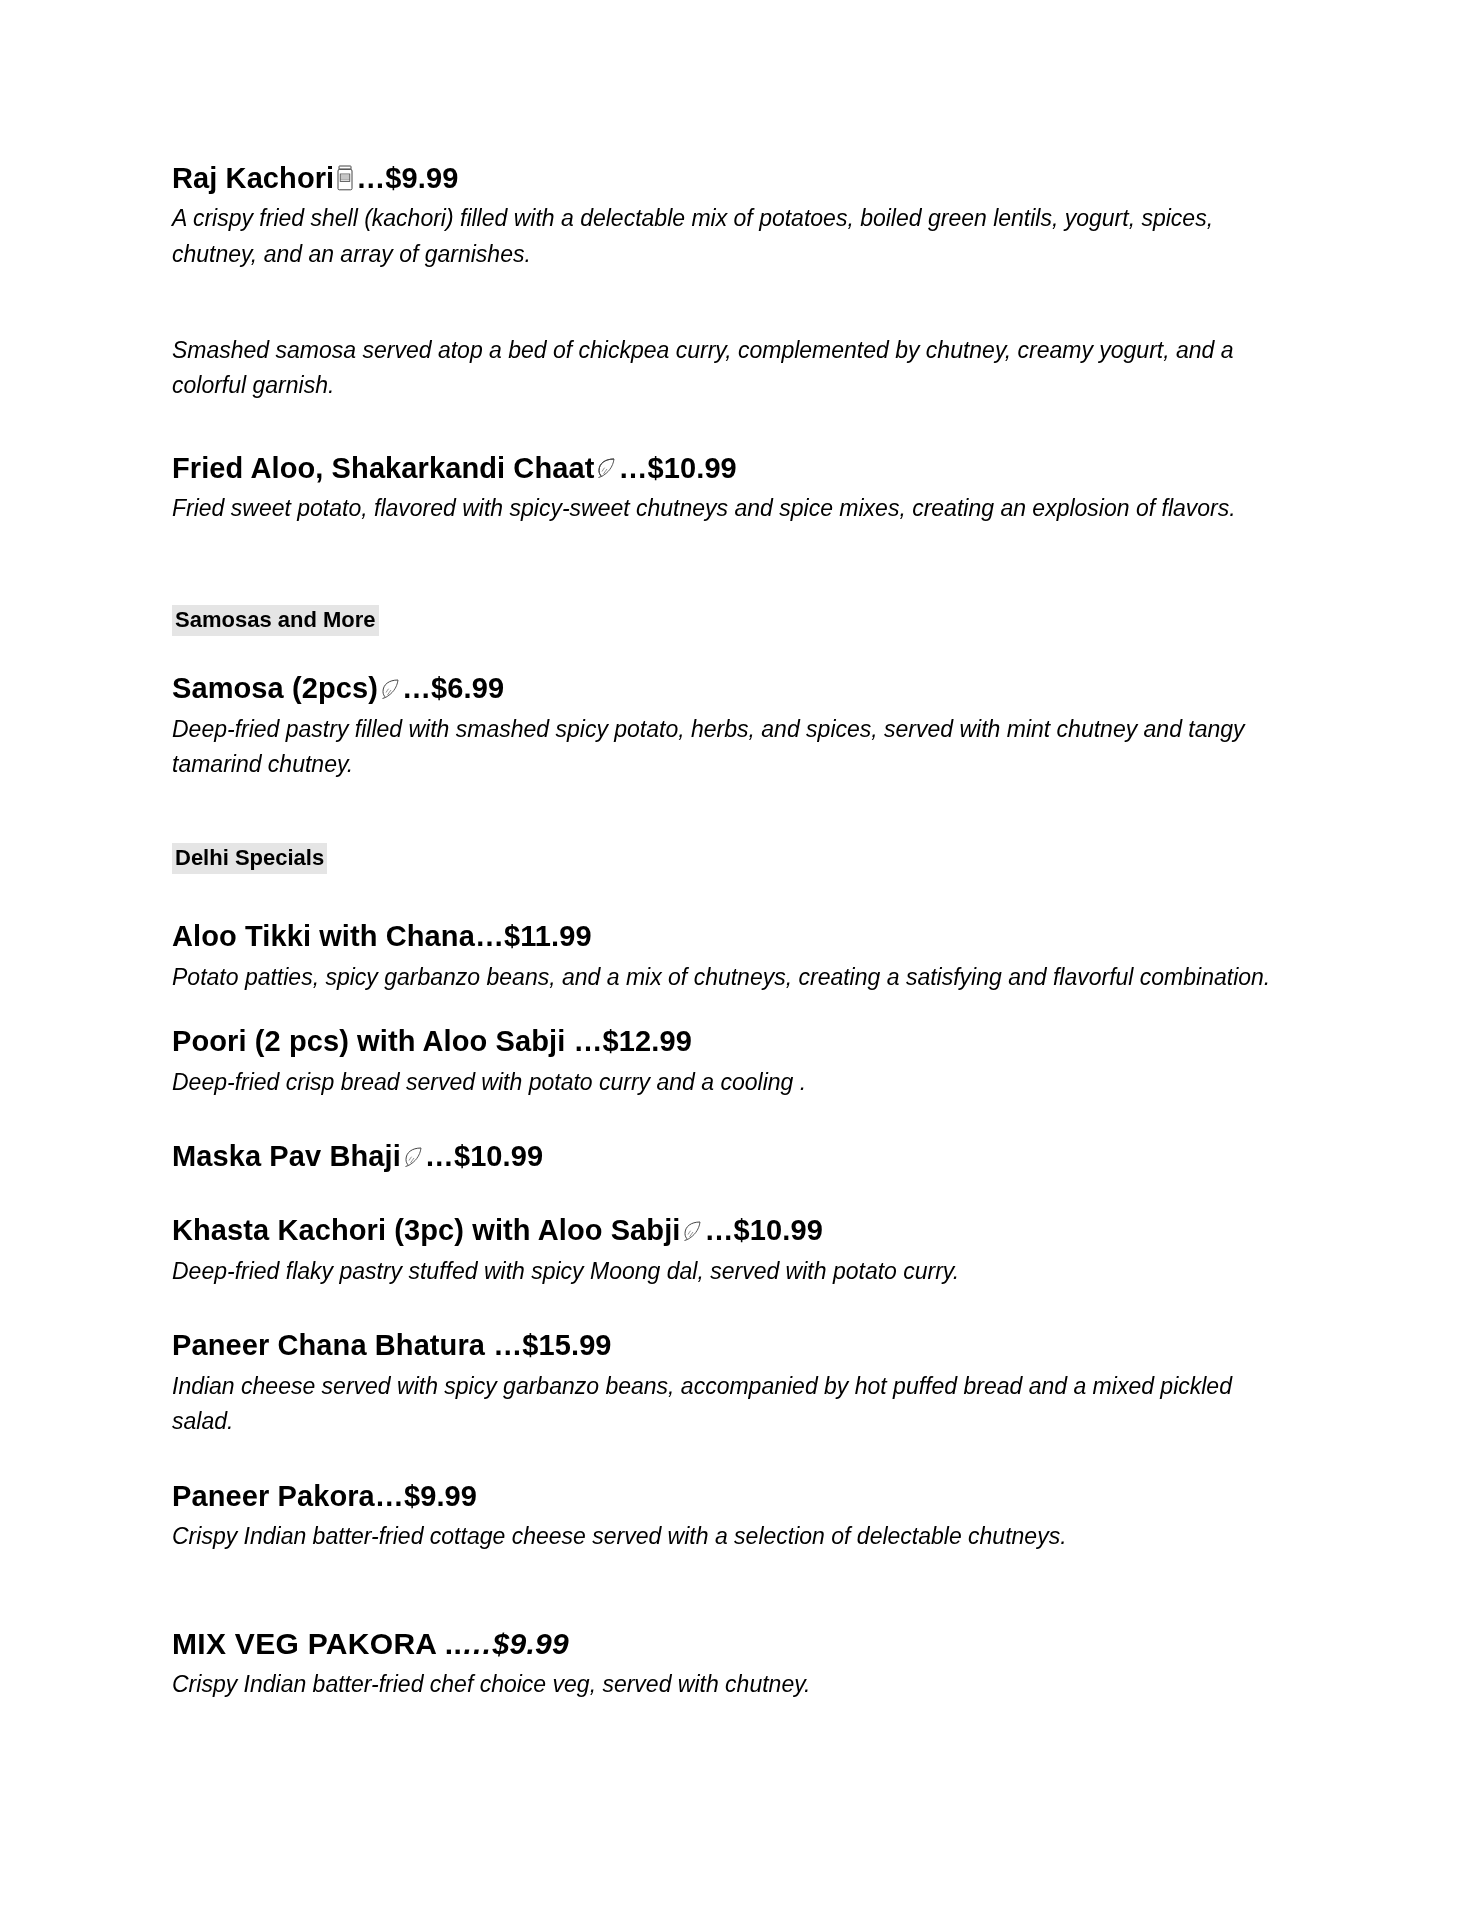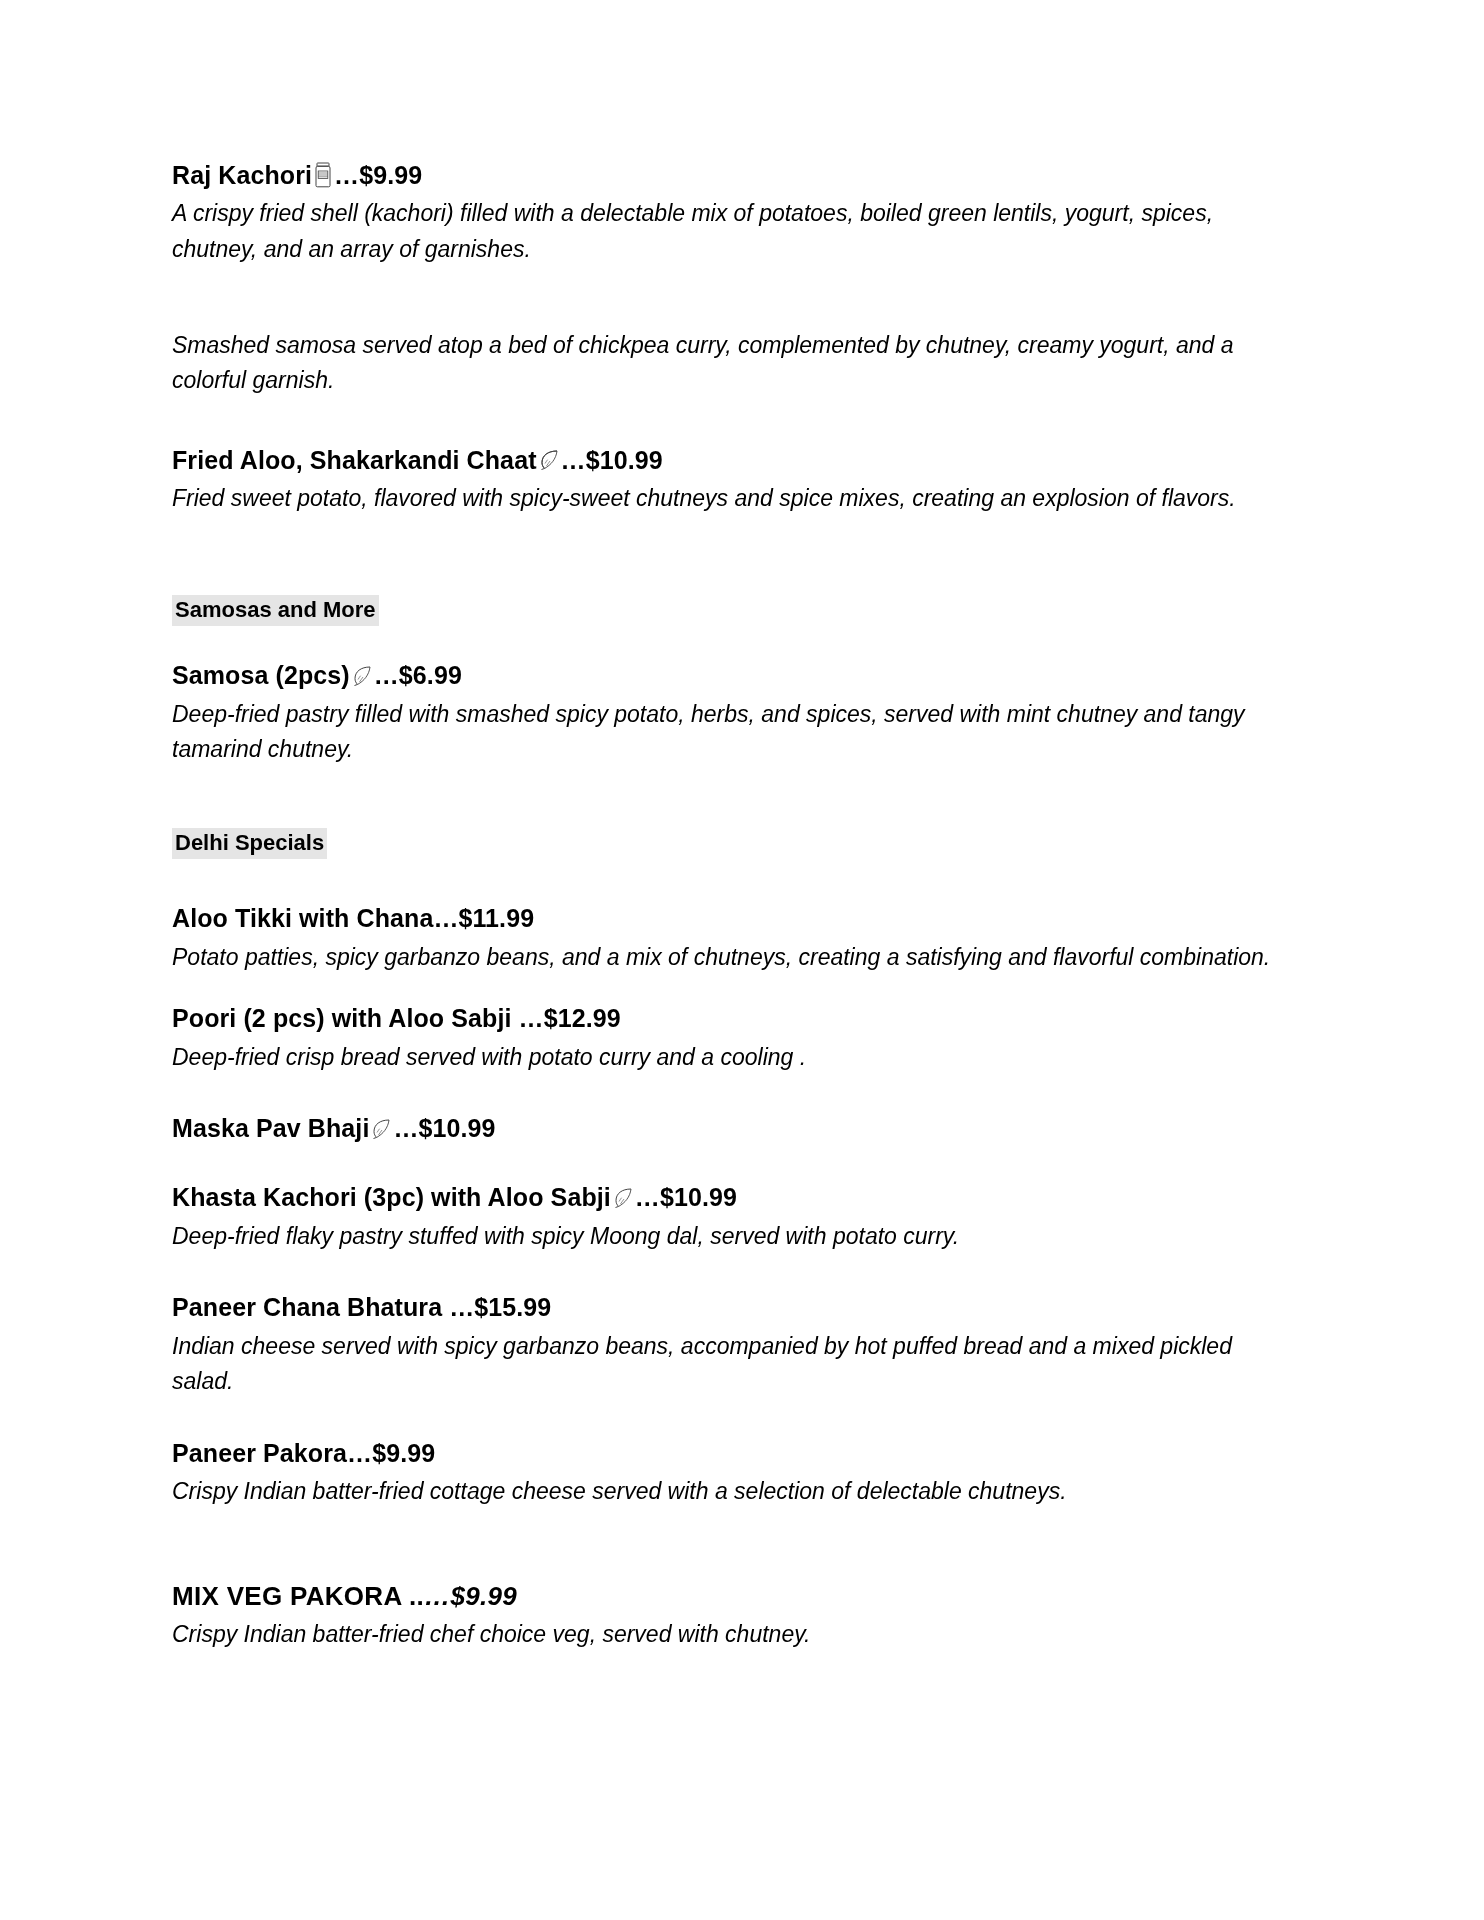--- a/index.html
+++ b/index.html
@@ -18,21 +18,21 @@
     position: relative;
     width: 1484px;
     min-height: 1920px;
     box-sizing: border-box;
     padding: 160px 170px 80px 172px;
   }
   .item {
     margin-bottom: 26px;
   }
   .item-title {
-    font-size: 25px;
+    font-size: 29px;
     font-weight: bold;
     line-height: 1.25;
     letter-spacing: 0.1px;
     margin: 0 0 5px 0;
     display: block;
   }
   .item-title .nm { }
   .item-desc {
     font-size: 23px;
     font-style: italic;
@@ -56,21 +56,21 @@
     padding: 1px 3px 2px 3px;
     margin: 0;
     line-height: 1.3;
   }
   .gap-lg { height: 52px; }
   .gap-md { height: 34px; }
   .gap-sm { height: 20px; }
   .gap-xs { height: 10px; }
   .tight { margin-bottom: 18px; }
   .mix-title {
-    font-size: 26px;
+    font-size: 30px;
     font-weight: bold;
     letter-spacing: 0.3px;
   }
   .mix-price {
     font-style: italic;
     font-weight: bold;
   }
 </style>
 </head>
 <body>

